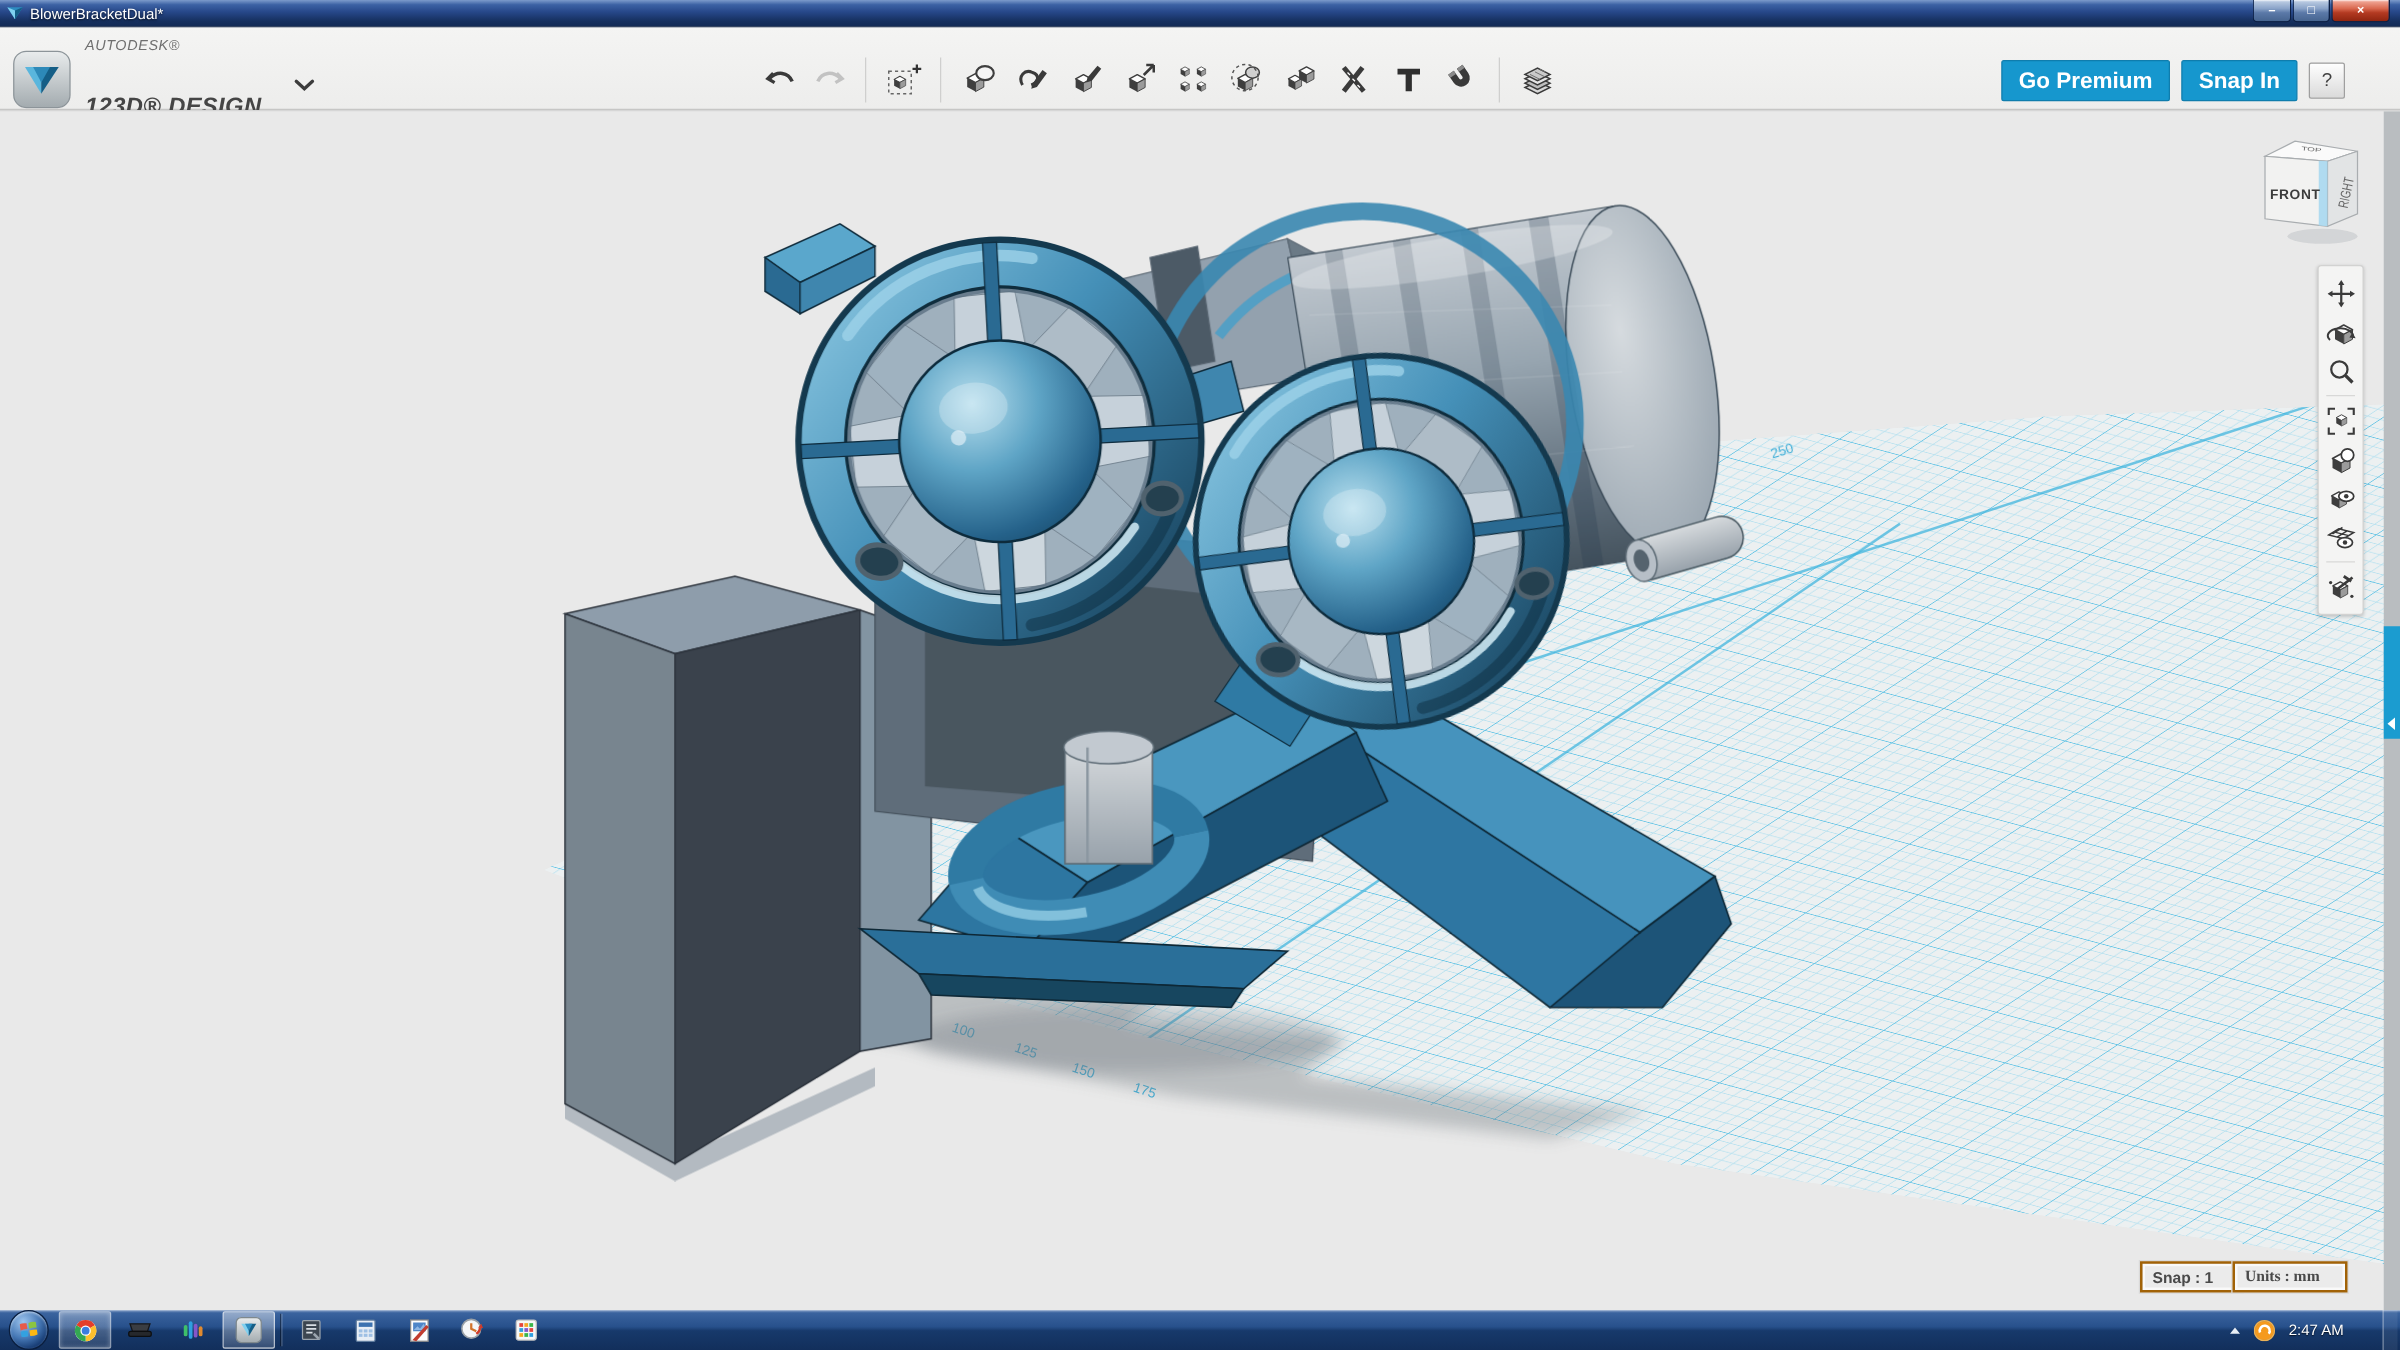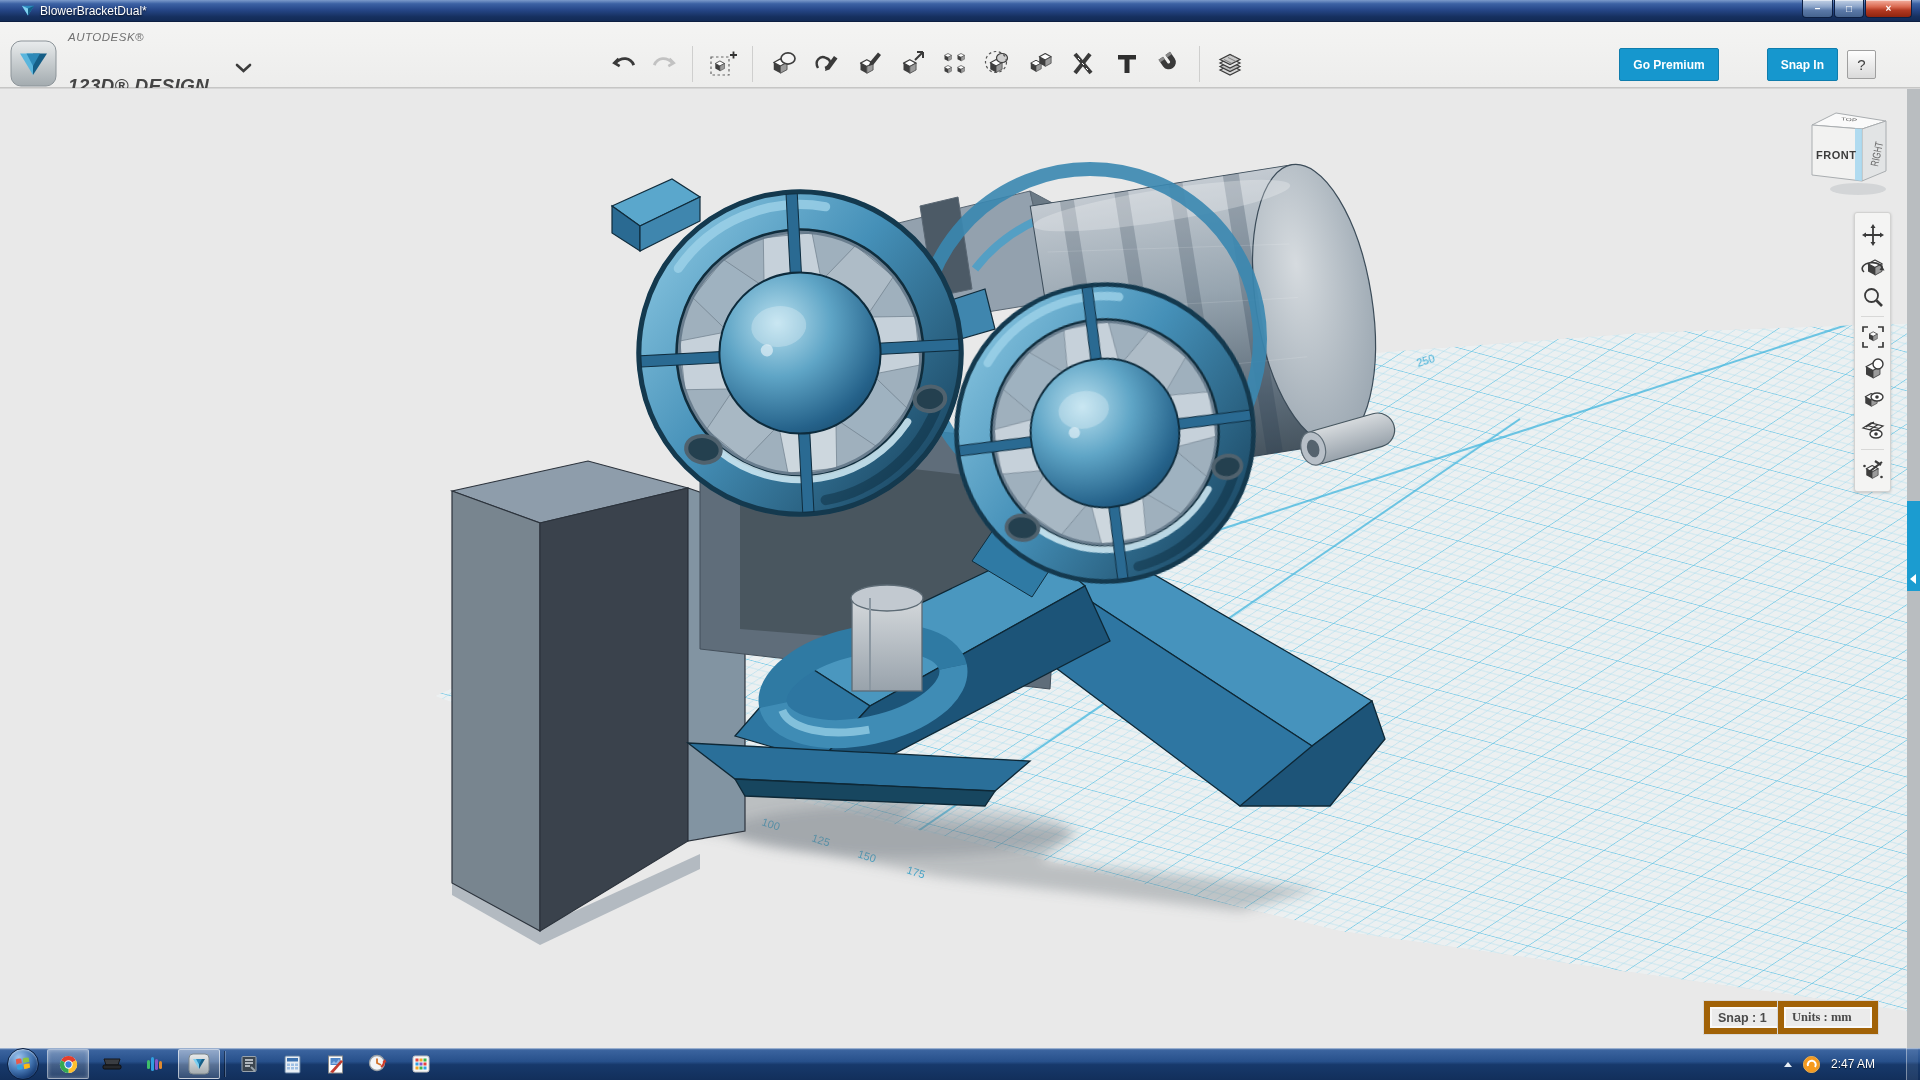--- a/index.html
+++ b/index.html
@@ -2,21 +2,21 @@
 <html><head>
 <meta charset="utf-8">
 <style>
   html,body{margin:0;padding:0;background:#222;}
   .screen{position:relative;width:1920px;height:1080px;overflow:hidden;
     font-family:"Liberation Sans","DejaVu Sans",sans-serif;background:#e9e9e9;}
 
   
   .titlebar{position:relative;height:22px;
     background:linear-gradient(180deg,#7c9bcb 0%,#3c62a4 18%,#27488a 45%,#16305f 80%,#122a55 100%);
-    display:flex;align-items:center;padding-left:21px;box-sizing:border-box;
+    display:flex;align-items:center;padding-left:5px;box-sizing:border-box;
     border-bottom:1px solid #0d1f42;}
   .titlebar .t-icon{width:14px;height:14px;margin-right:5px;}
   .titlebar .t-text{color:#fff;font-size:12px;text-shadow:0 1px 2px rgba(0,0,0,.8);}
   .winbtns{position:absolute;top:0;right:8px;display:flex;}
   .winbtn{height:17px;border:1px solid #0d1f42;border-top:none;border-radius:0 0 4px 4px;
     display:flex;align-items:center;justify-content:center;color:#fff;font-size:10px;
     font-weight:bold;box-shadow:inset 0 1px 0 rgba(255,255,255,.55);margin-left:1px;
     background:linear-gradient(180deg,#c3d2e7 0%,#8aa3c8 40%,#5b79a8 60%,#46648f 100%);}
   .winbtn.min{width:29px;}.winbtn.res{width:28px;}
   .winbtn.cls{width:45px;background:linear-gradient(180deg,#f4b0a0 0%,#d9684f 40%,#b33a22 60%,#8f240f 100%);}
@@ -30,21 +30,21 @@
   .brand .b1{font-size:11.5px;color:#6f6f6f;letter-spacing:.5px;}
   .brand .b2{font-size:19px;color:#454545;font-weight:bold;letter-spacing:.3px;margin-top:32px;}
   .brand .chev{margin-left:26px;margin-top:8px;}
 
   .tools{position:absolute;left:604px;top:23px;display:flex;align-items:center;height:38px;}
   .ti{width:43px;height:38px;display:flex;align-items:center;justify-content:center;}
   .ti.narrow{width:40px;}
   .tsep{width:1px;height:36px;background:#cfcfce;margin:0 8px;}
   .hdr-actions{position:absolute;right:44px;top:26px;display:flex;gap:9px;align-items:center;}
   .btn-blue{height:31px;padding:0 13px;background:#1697ce;border-radius:2px;color:#fff;
-    font-size:12px;font-weight:bold;display:flex;align-items:center;border:1px solid #0f7dad;margin-left:39px;}
+    font-size:18px;font-weight:bold;display:flex;align-items:center;border:1px solid #0f7dad;}
   .btn-help{width:27px;height:27px;background:linear-gradient(#fefefe,#dadada);
     border:1px solid #9f9f9f;border-radius:2px;color:#3f3f3f;font-size:15px;
     display:flex;align-items:center;justify-content:center;}
 
   
   .viewport{position:relative;height:960px;background:#e9e9e9;overflow:hidden;border-top:1px solid #d6d6d6;box-sizing:border-box;}
   .scene{position:absolute;left:0;top:0;}
 
   .viewcube{position:absolute;right:22px;top:8px;width:96px;height:100px;}
   .navbar{position:absolute;right:29px;top:123px;width:35px;background:#f4f4f3;
@@ -52,21 +52,21 @@
     display:flex;flex-direction:column;align-items:center;padding:6px 0;}
   .nbi{width:27px;height:31px;display:flex;align-items:center;justify-content:center;}
   .nsep{width:23px;height:1px;background:#d8d8d7;margin:4px 0;}
 
   .edge-strip{position:absolute;right:0;top:0;width:13px;height:100%;background:#b9bdc0;}
   .edge-tab{position:absolute;right:0;top:412px;width:13px;height:90px;background:#1b9cd0;}
   .edge-tab .tri{position:absolute;left:3px;bottom:7px;width:0;height:0;
     border-top:5px solid transparent;border-bottom:5px solid transparent;border-right:6px solid #fff;}
 
   .statusbox{position:absolute;bottom:14px;height:21px;display:flex;align-items:center;
-    padding:0 8px;background:#ebebeb;border:6px solid #a16207;
+    padding:0 8px;background:#ebebeb;border:2px solid #a16207;
     box-shadow:inset 0 0 0 2px rgba(255,255,255,.7),0 0 0 1px #d9d9d9;
     font-size:12.5px;font-weight:bold;color:#4a4a4a;white-space:nowrap;}
   .snapbox{right:126px;width:62px;}
   .unitsbox{right:42px;width:72px;font-family:Liberation Serif, serif;}
 
   
   .taskbar{position:relative;height:32px;
     background:linear-gradient(180deg,#6d8cba 0%,#3a639e 8%,#27508b 42%,#17396b 52%,#122f5b 100%);
     display:flex;align-items:center;box-shadow:inset 0 1px 0 rgba(255,255,255,.35);}
   .orb{width:30px;height:30px;border-radius:50%;margin:0 8px 0 7px;position:relative;

